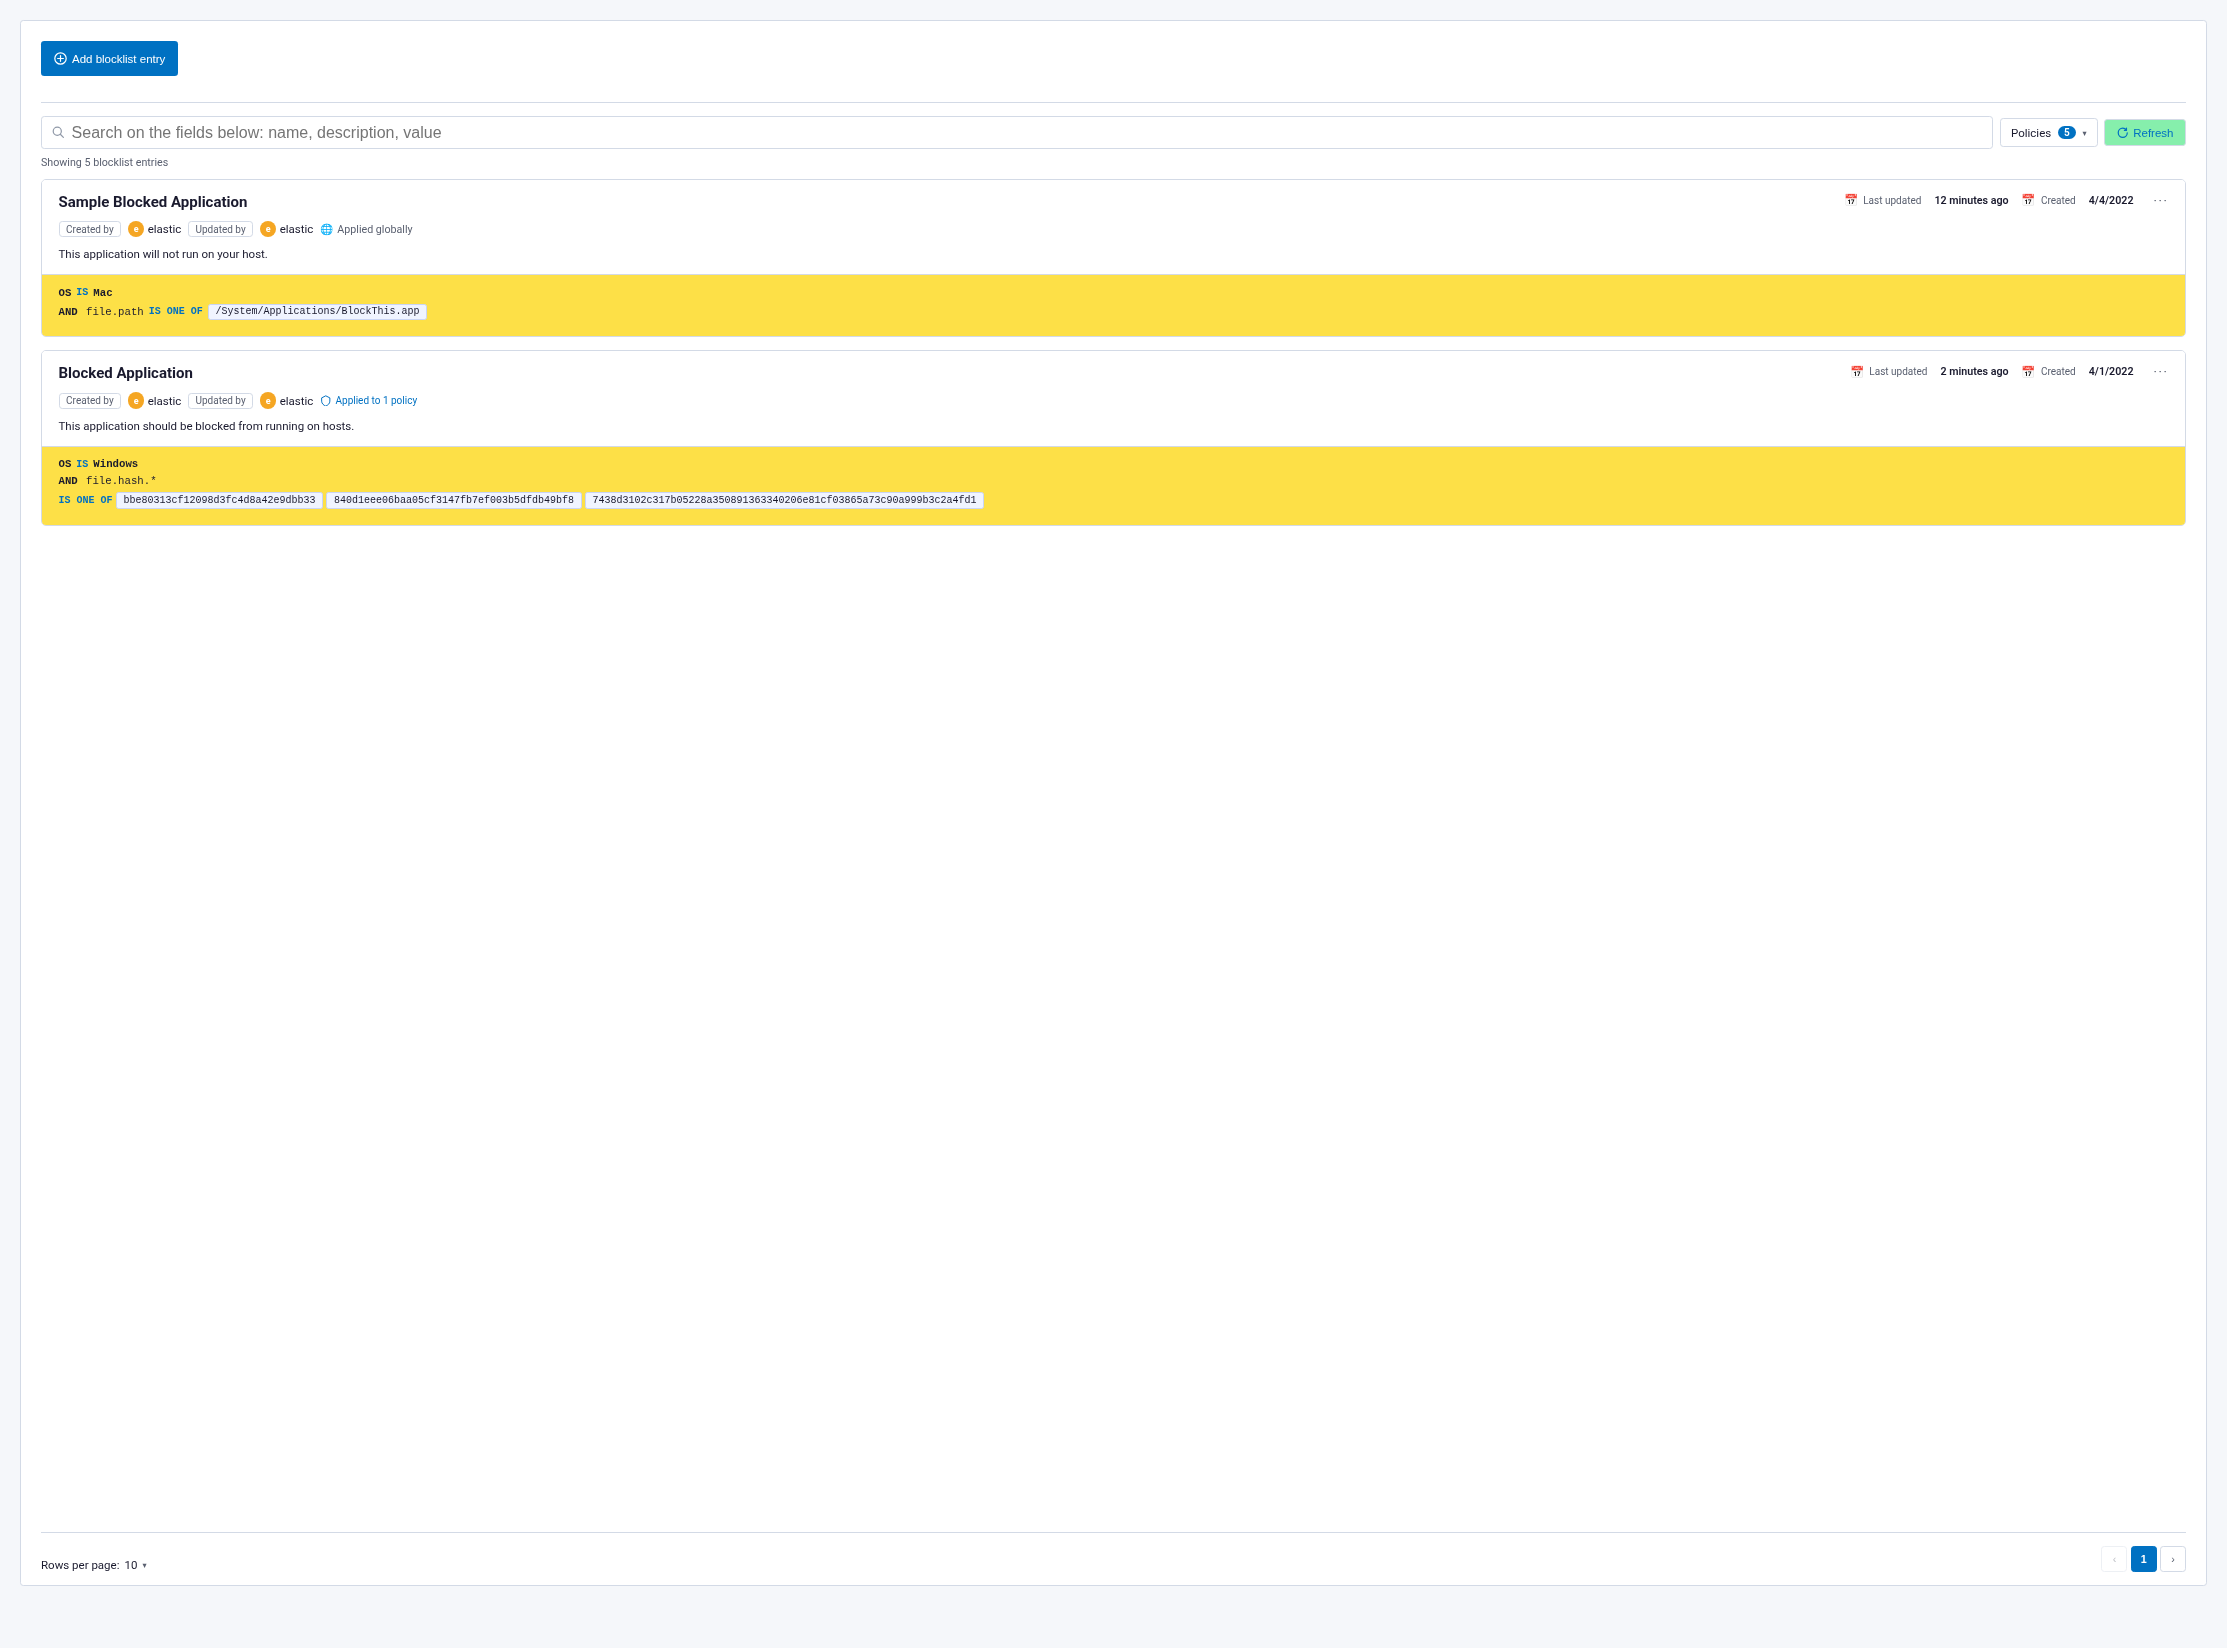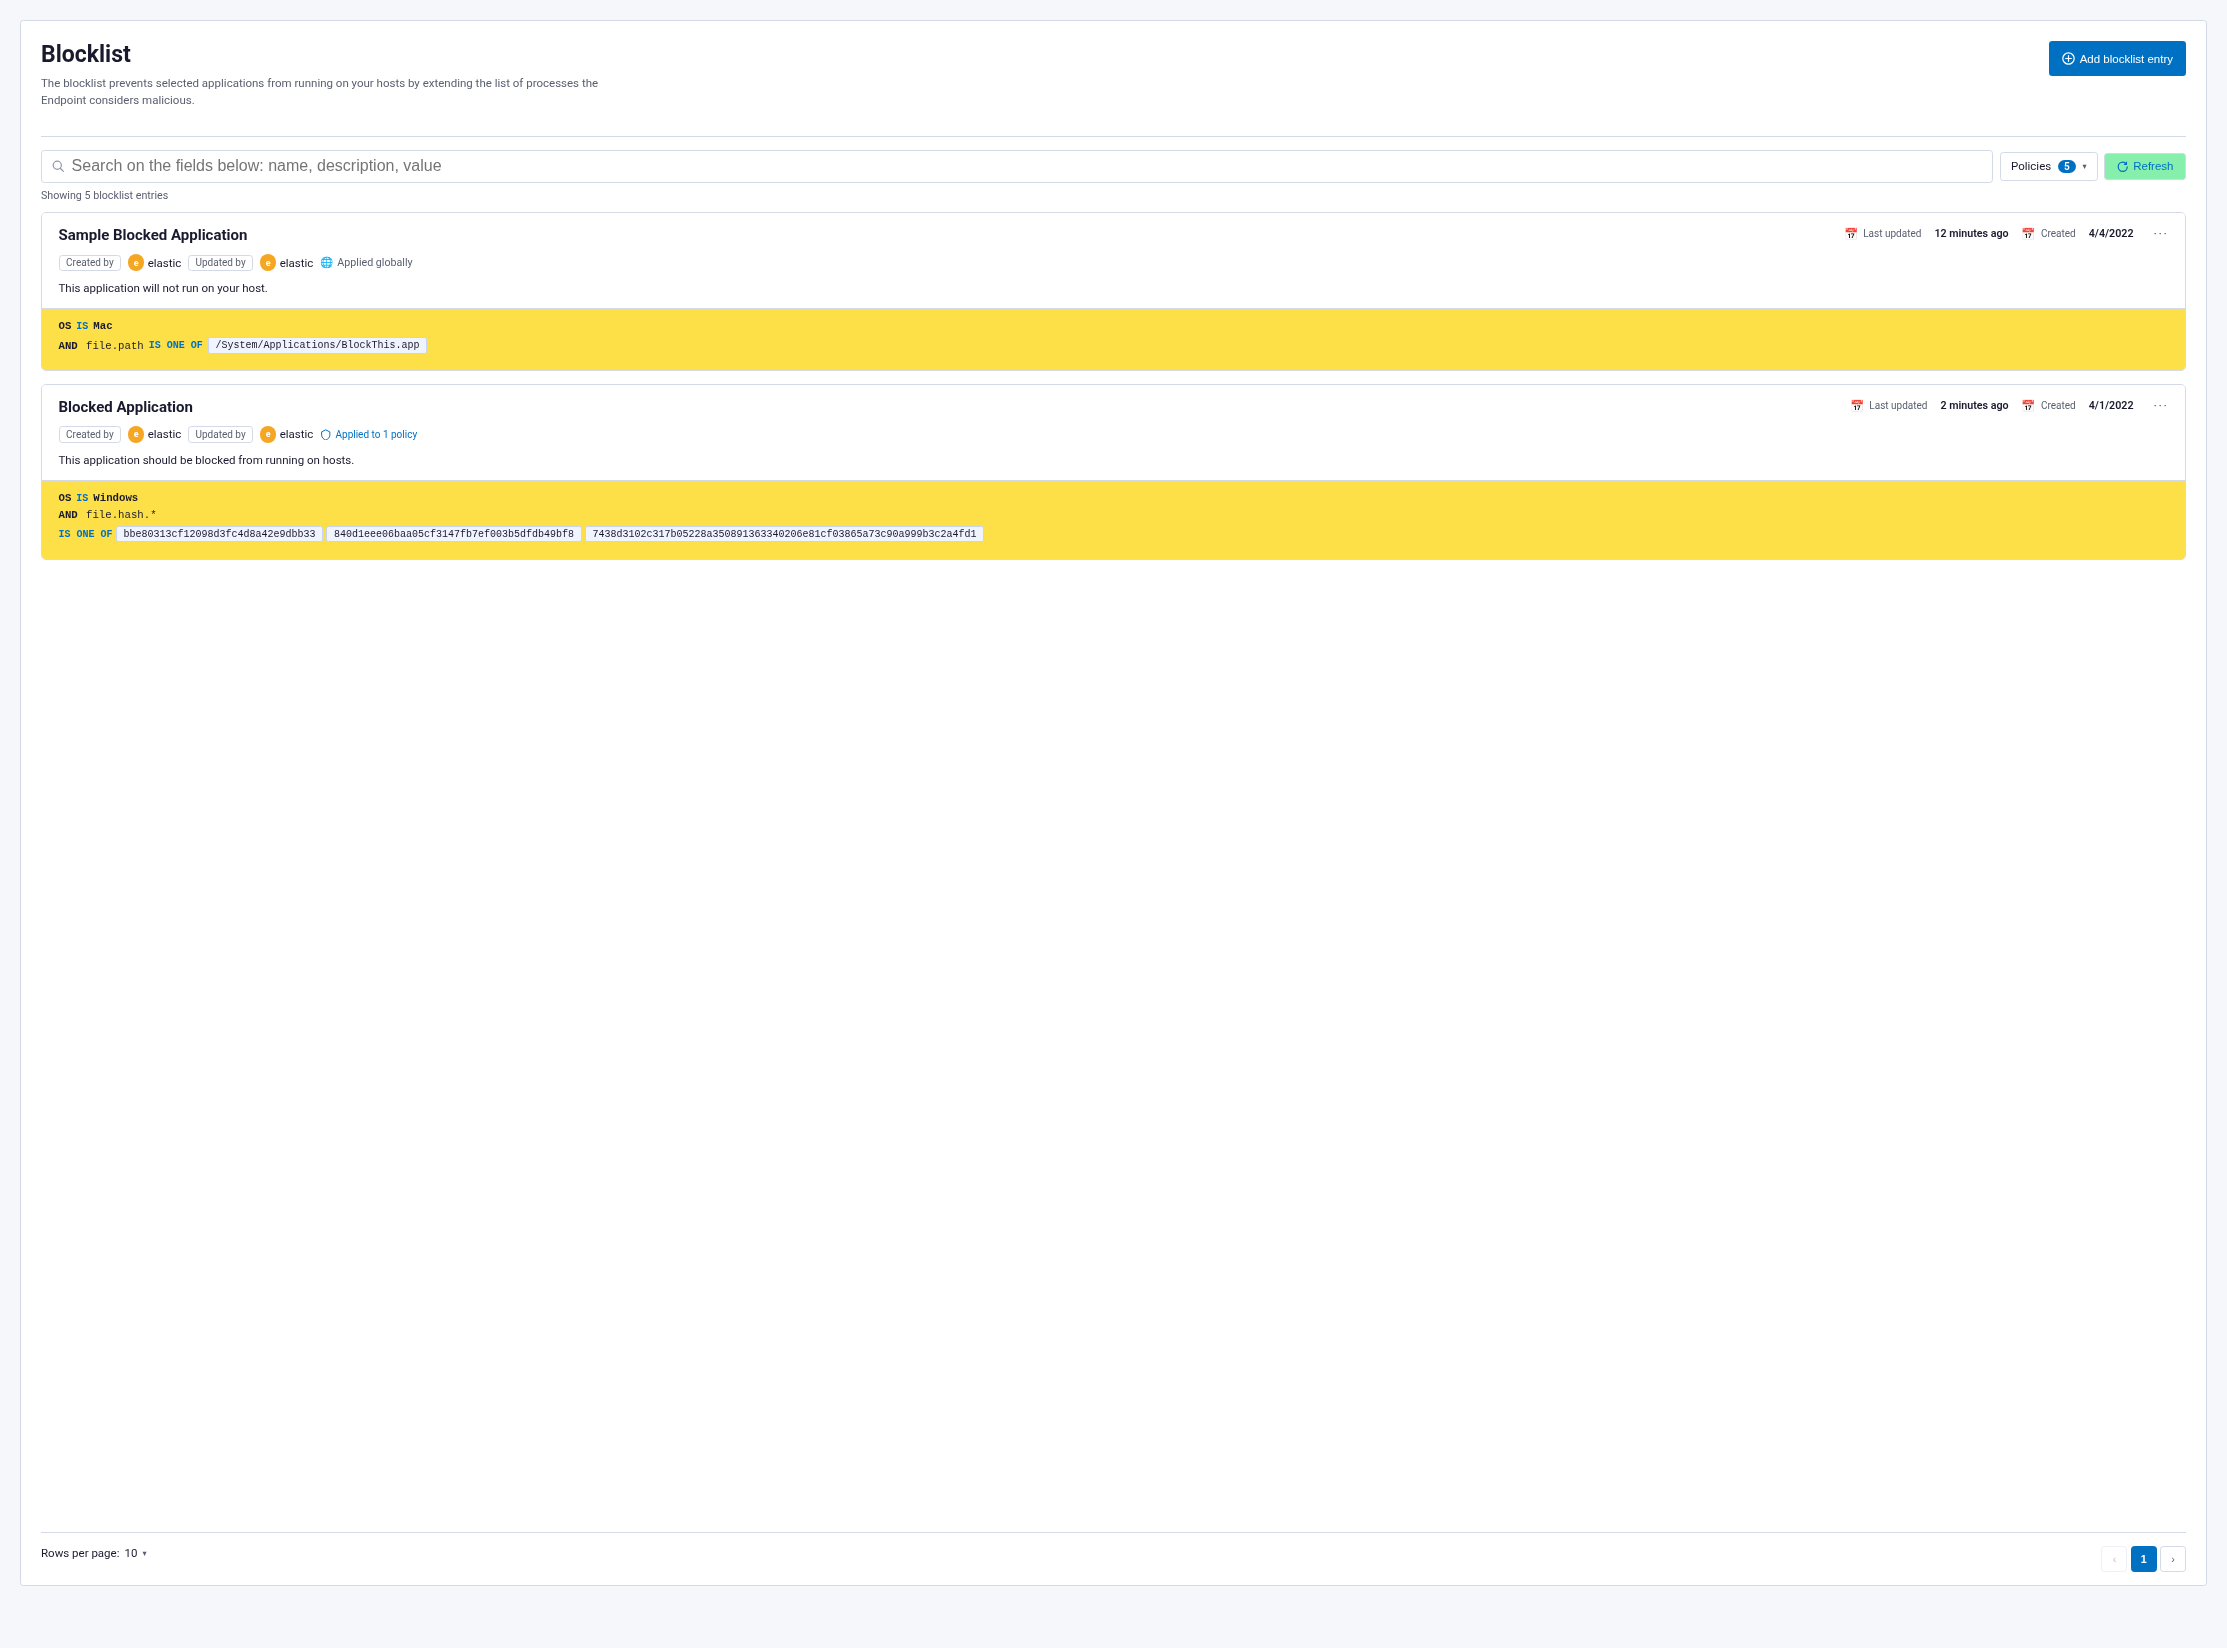--- a/index.html
+++ b/index.html
@@ -258,21 +258,21 @@
       background: #f0f4ff;
       border: 0.8px solid #c9d4f5;
       border-radius: 2.5px;
       padding: 1.6px 6.6px;
       font-size: 10px;
       color: #1a1a2e;
     }
     .footer {
       display: flex;
       justify-content: space-between;
-      align-items: flex-start;
+      align-items: flex-end;
       padding: 13px 0;
       margin-top: auto;
       border-top: 0.8px solid #d3dae6;
     }
     .rows-per-page {
       display: flex;
       align-items: center;
       gap: 5px;
       font-size: 11.5px;
       color: #1a1a2e;
@@ -312,24 +312,20 @@
       gap: 3.3px;
       align-items: center;
     }
   </style>
 </head>
 <body>
 
 <div class="page-container">
 
   <div class="page-header">
-    <div>
-      <h1 class="page-title">Blocklist</h1>
-      <p class="page-subtitle">The blocklist prevents selected applications from running on your hosts by extending the list of processes the Endpoint considers malicious.</p>
-    </div>
     <button class="add-button">
       <svg width="13" height="13" viewBox="0 0 16 16" fill="none">
         <circle cx="8" cy="8" r="7" stroke="white" stroke-width="1.5"></circle>
         <line x1="8" y1="4.5" x2="8" y2="11.5" stroke="white" stroke-width="1.5" stroke-linecap="round"></line>
         <line x1="4.5" y1="8" x2="11.5" y2="8" stroke="white" stroke-width="1.5" stroke-linecap="round"></line>
       </svg>
       <span>Add blocklist entry</span>
     </button>
   </div>
 

